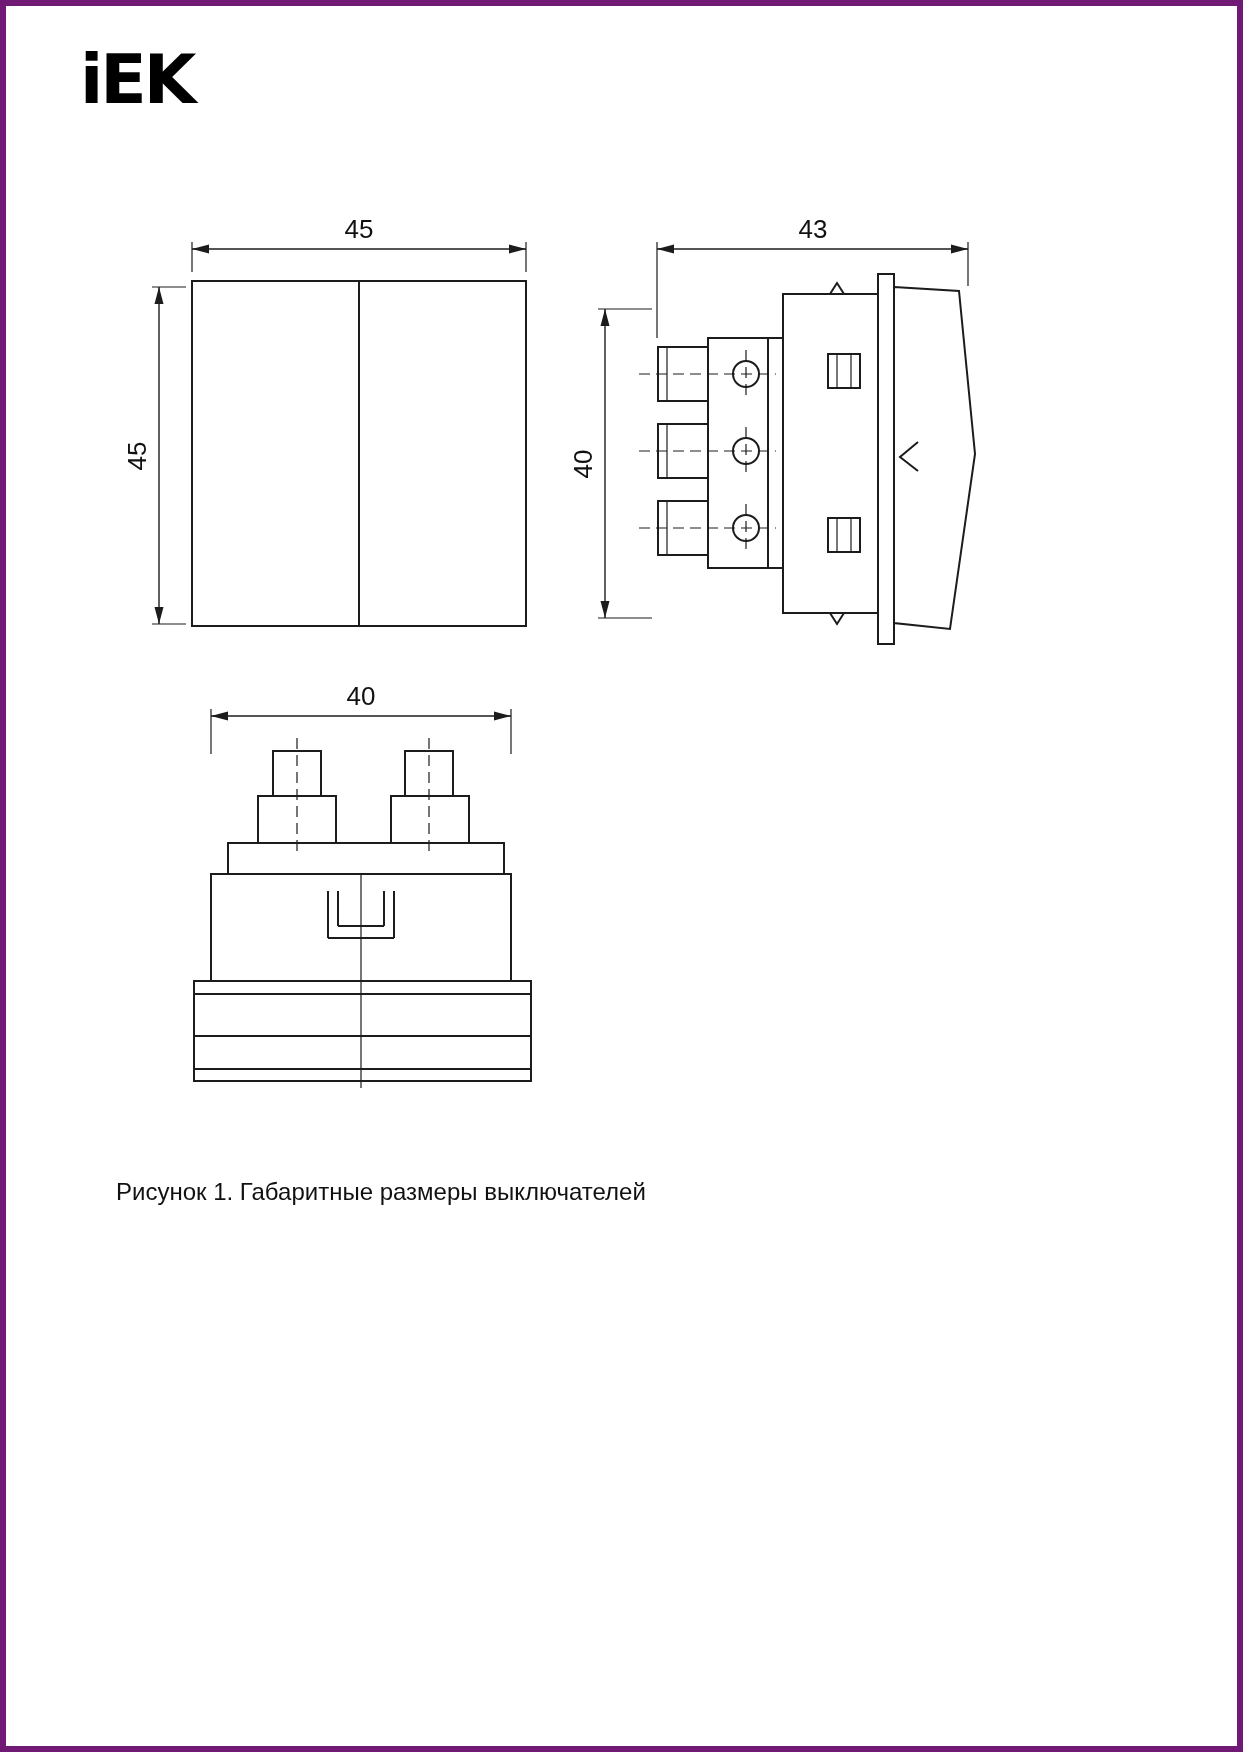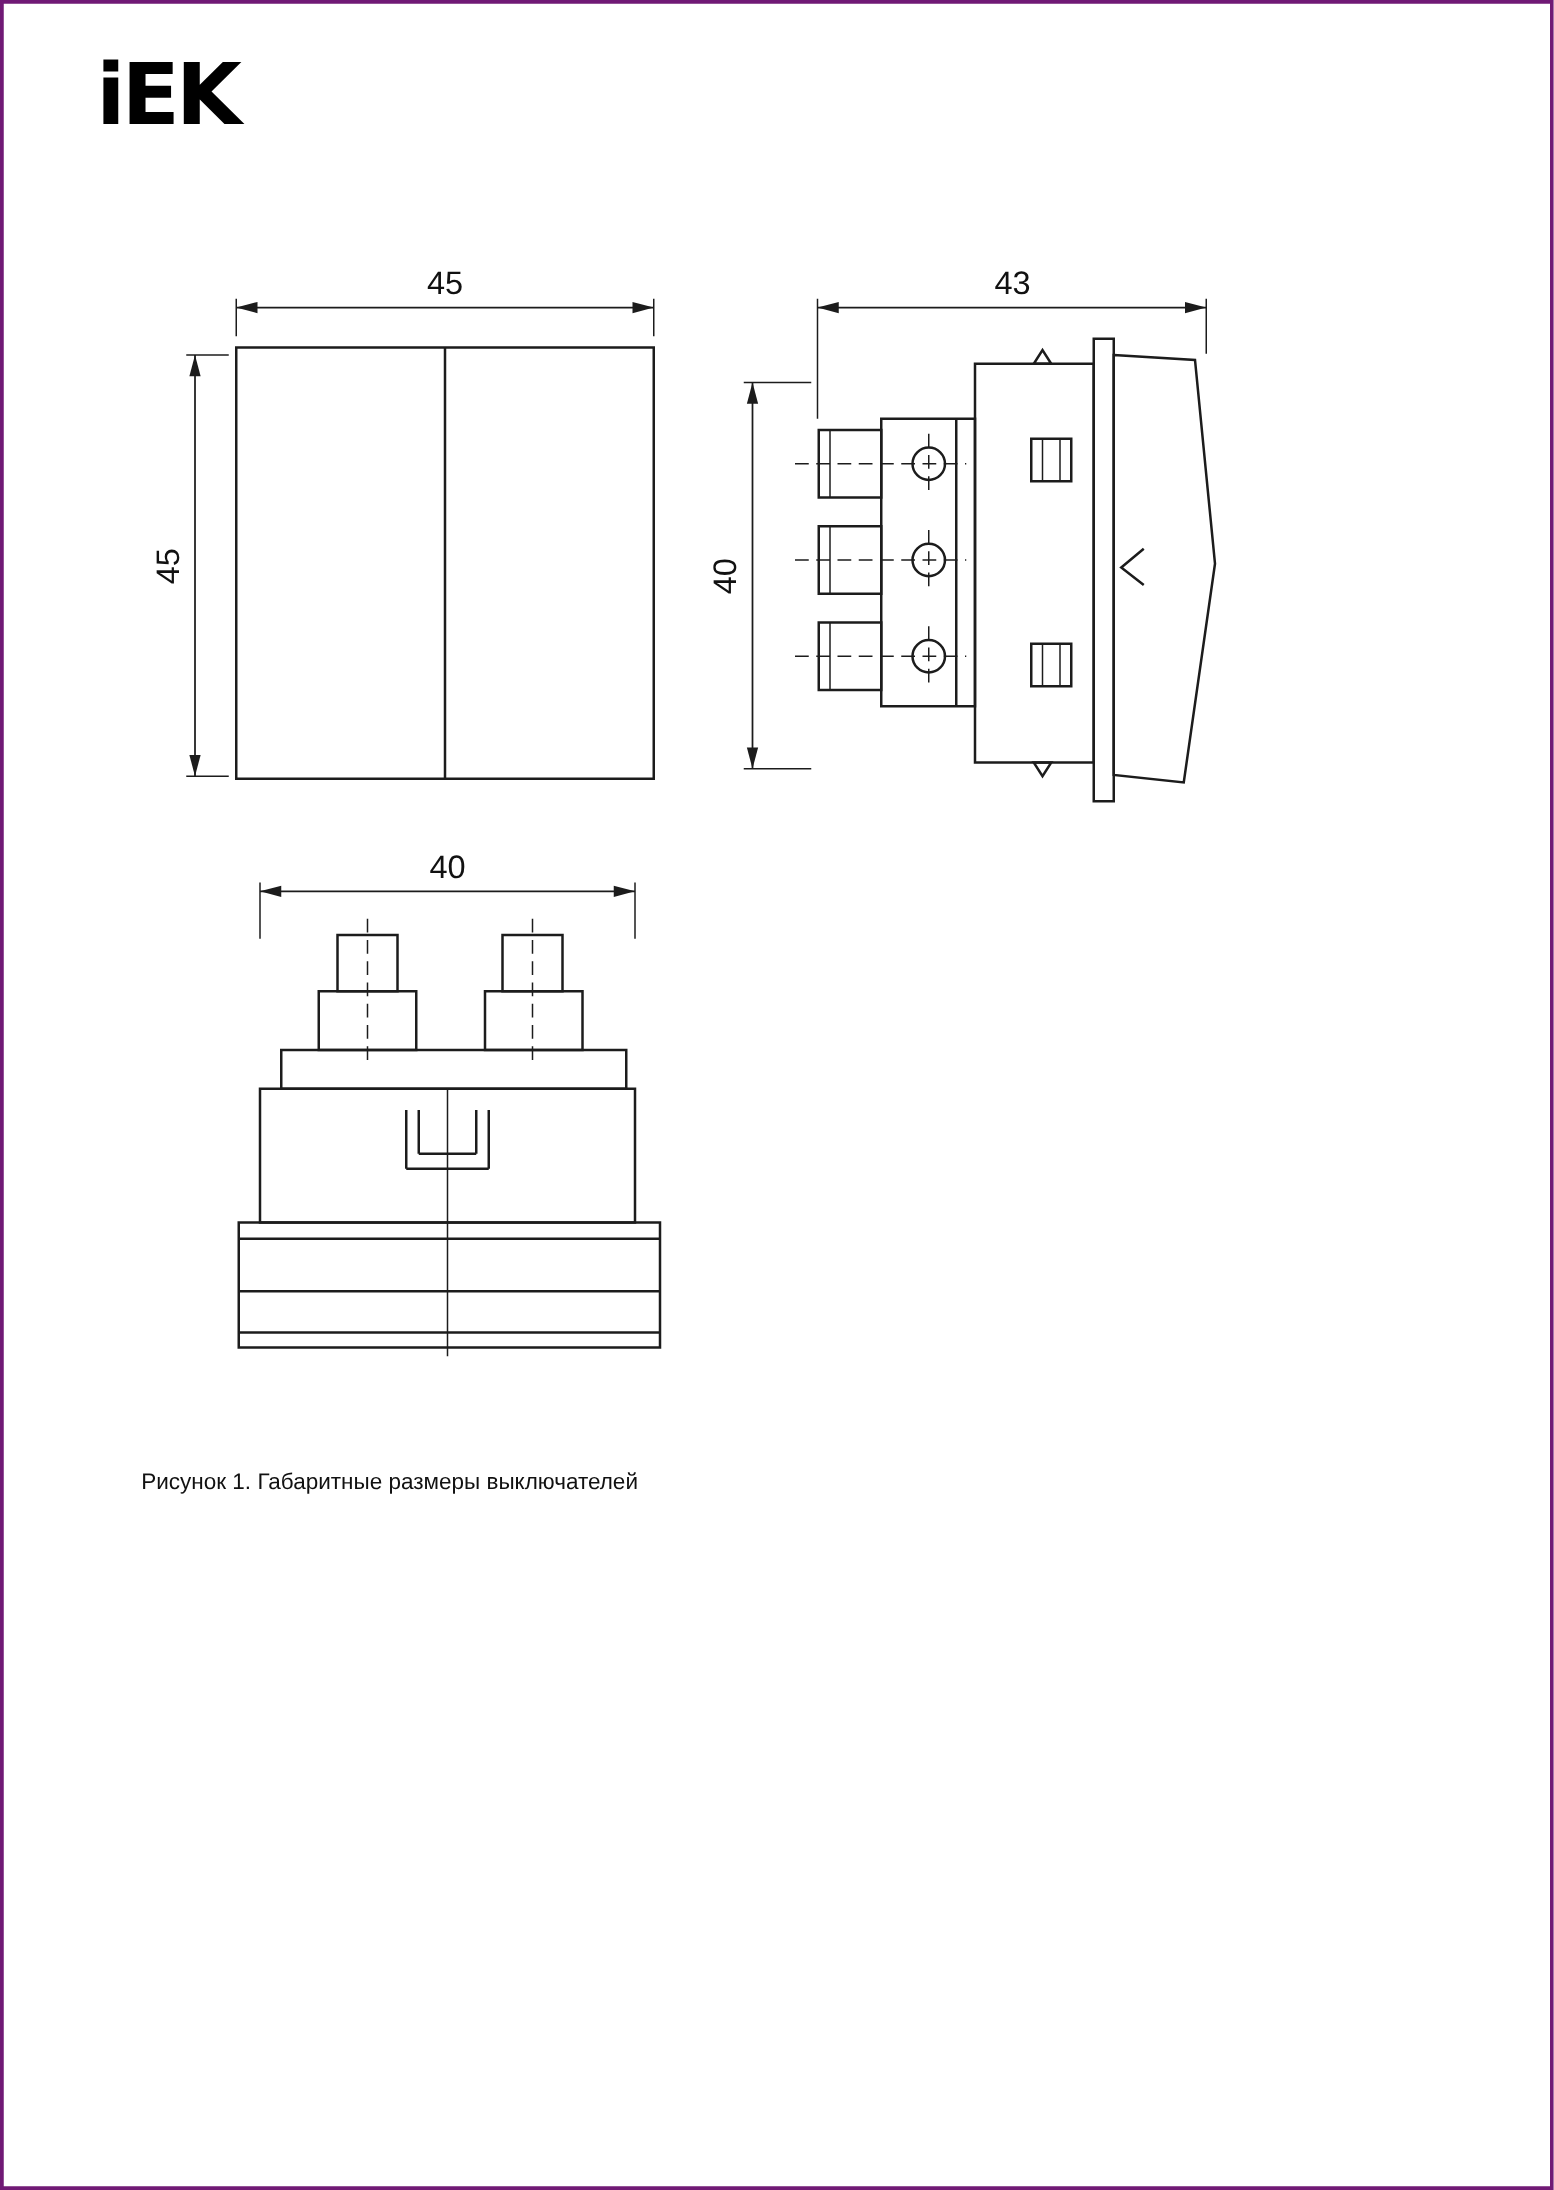--- a/index.html
+++ b/index.html
@@ -2,40 +2,40 @@
 <html><head>
 <meta charset="utf-8">
 <style>
   * { margin: 0; padding: 0; box-sizing: border-box; }
   html, body { background: #e9e9e9; }
   .page {
     position: relative;
     width: 1243px;
     height: 1752px;
     background: #ffffff;
-    border: 3px solid #701a75;
+    border: 6px solid #701a75;
     overflow: hidden;
     font-family: "Liberation Sans", sans-serif;
   }
   .logo {
     position: absolute;
     left: 74px;
     top: 38px;
     font-family: "DejaVu Sans", sans-serif;
     font-weight: bold;
     font-size: 68px;
     letter-spacing: -3px;
     color: #000000;
     line-height: 1.05;
   }
   .caption {
     position: absolute;
     left: 110px;
     top: 1172px;
-    font-size: 18px;
+    font-size: 24px;
     color: #111111;
     font-family: "Liberation Sans", sans-serif;
   }
   svg.drawing {
     position: absolute;
     left: 0; top: 0;
   }
   svg .obj  { fill: none; stroke: #1c1c1c; stroke-width: 2;   stroke-linejoin: miter; }
   svg .thin { fill: none; stroke: #1c1c1c; stroke-width: 1.2; }
   svg .dim  { fill: none; stroke: #1c1c1c; stroke-width: 1.4; }

